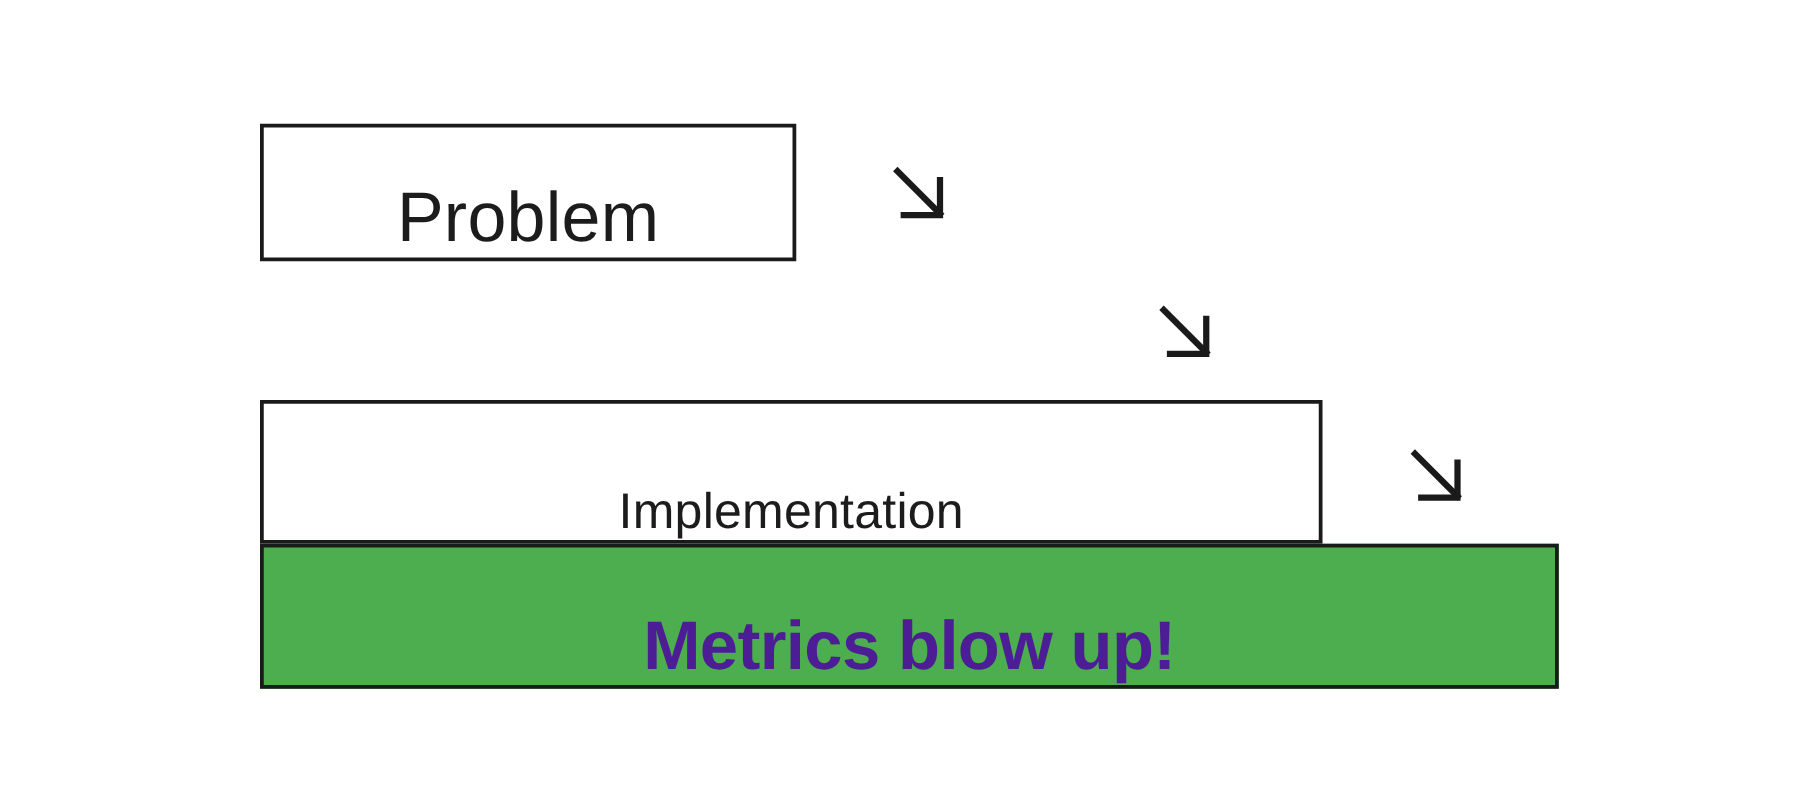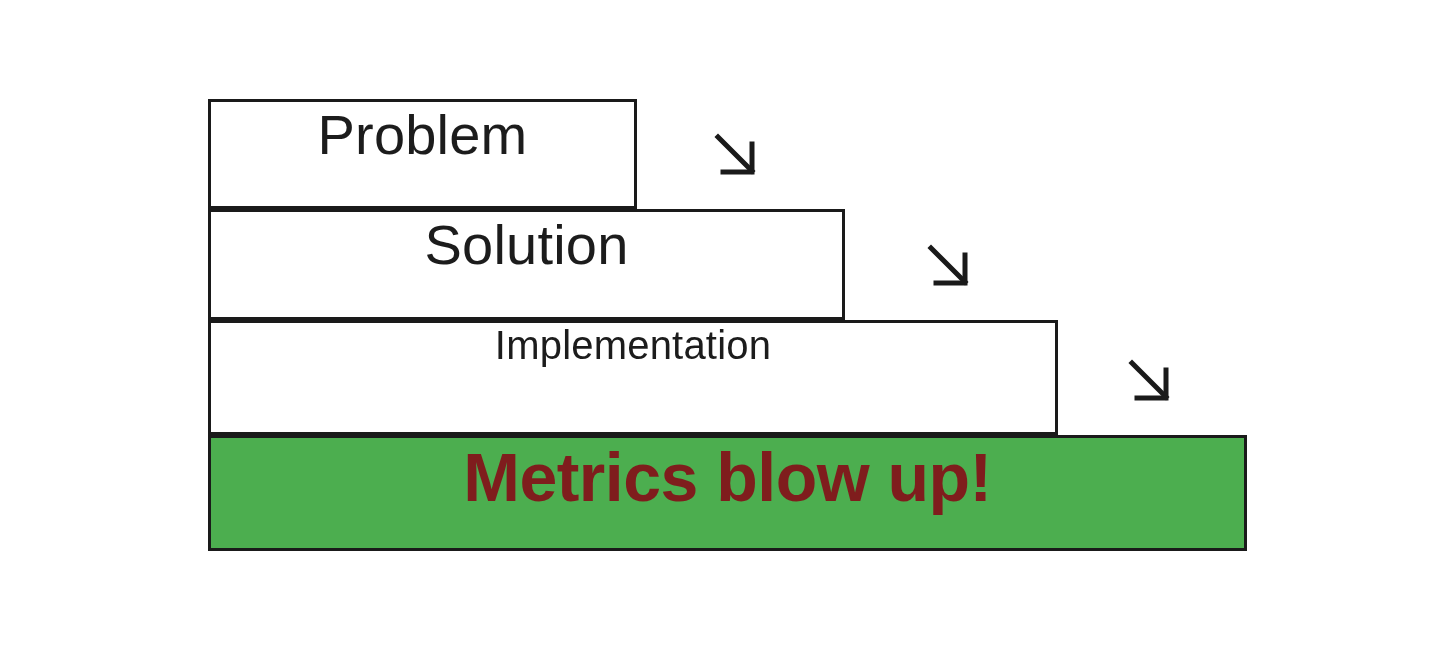--- a/index.html
+++ b/index.html
@@ -18,21 +18,21 @@
     background: #ffffff;
     overflow: hidden;
   }
 
   .step {
     position: absolute;
     box-sizing: border-box;
     border: 3px solid #1a1a1a;
     background: #ffffff;
     display: flex;
-    align-items: flex-start;
+    align-items: flex-end;
     justify-content: center;
   }
   .step-label {
     font-family: "Liberation Sans", sans-serif;
     font-weight: 300;
     color: #1c1c1c;
     letter-spacing: 0.2px;
     white-space: nowrap;
   }
 
@@ -45,22 +45,22 @@
   #step-1 .step-label { font-size: 56px; }
   #step-2 .step-label { font-size: 56px; }
   #step-3 .step-label { font-size: 40px; }
 
   
   .step.highlight {
     background: #4CAE4F;
   }
   .step.highlight .step-label {
     font-weight: 700;
-    font-size: 68px;
-    color: #7f1d1d;
+    font-size: 55px;
+    color: #4c1d95;
     letter-spacing: -0.5px;
   }
 
   
   .arrow {
     position: absolute;
     width: 52px;
     height: 52px;
     pointer-events: none;
   }
@@ -82,23 +82,20 @@
     <span class="step-label">Problem</span>
   </div>
 
   <div class="arrow" id="arrow-1">
     <svg viewBox="0 0 52 52" aria-hidden="true">
       <path d="M6 6 L40 40" stroke="#1a1a1a" stroke-width="5" fill="none" stroke-linecap="square"></path>
       <path d="M40 13 L40 41 L11 41" stroke="#1a1a1a" stroke-width="5" fill="none" stroke-linecap="square" stroke-linejoin="miter"></path>
     </svg>
   </div>
 
-  <div class="step" id="step-2">
-    <span class="step-label">Solution</span>
-  </div>
 
   <div class="arrow" id="arrow-2">
     <svg viewBox="0 0 52 52" aria-hidden="true">
       <path d="M6 6 L40 40" stroke="#1a1a1a" stroke-width="5" fill="none" stroke-linecap="square"></path>
       <path d="M40 13 L40 41 L11 41" stroke="#1a1a1a" stroke-width="5" fill="none" stroke-linecap="square" stroke-linejoin="miter"></path>
     </svg>
   </div>
 
   <div class="step" id="step-3">
     <span class="step-label">Implementation</span>

